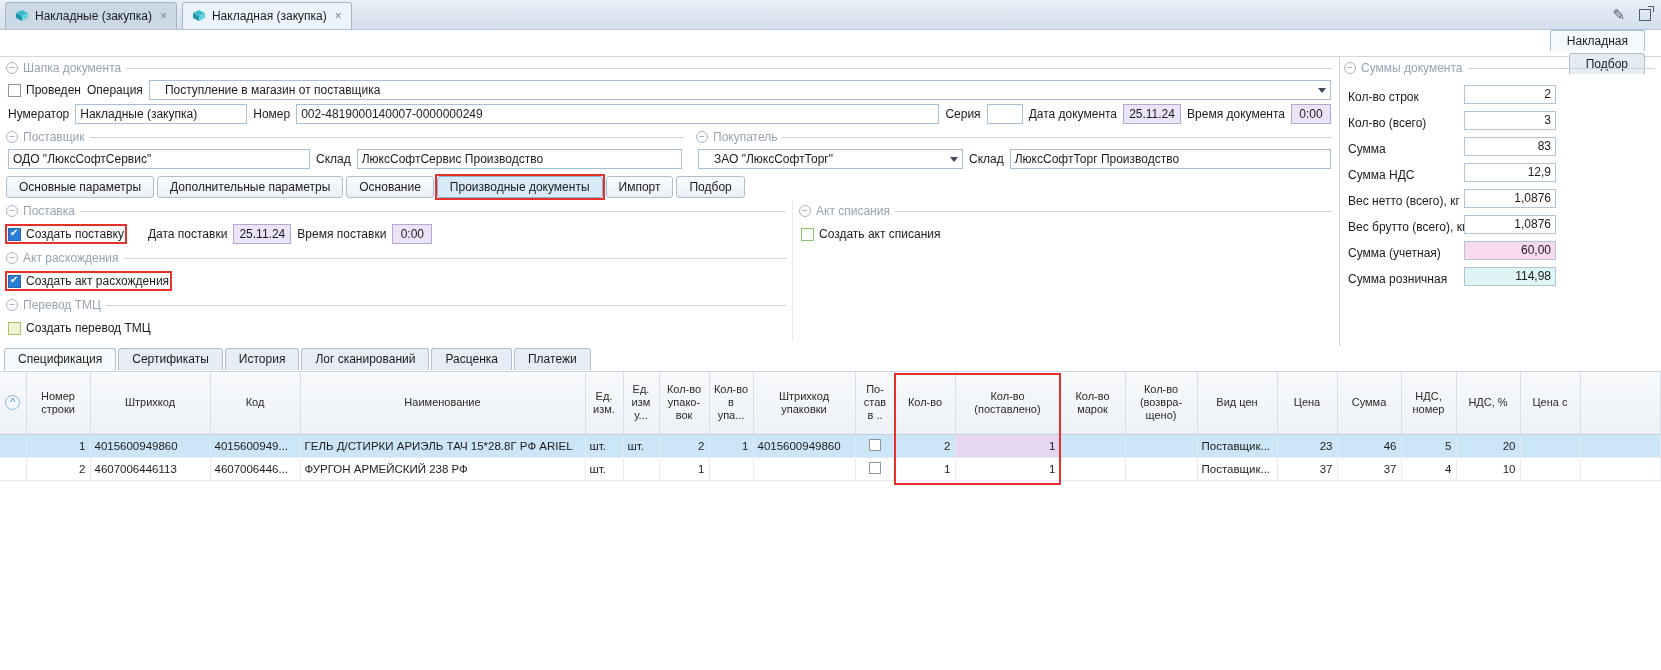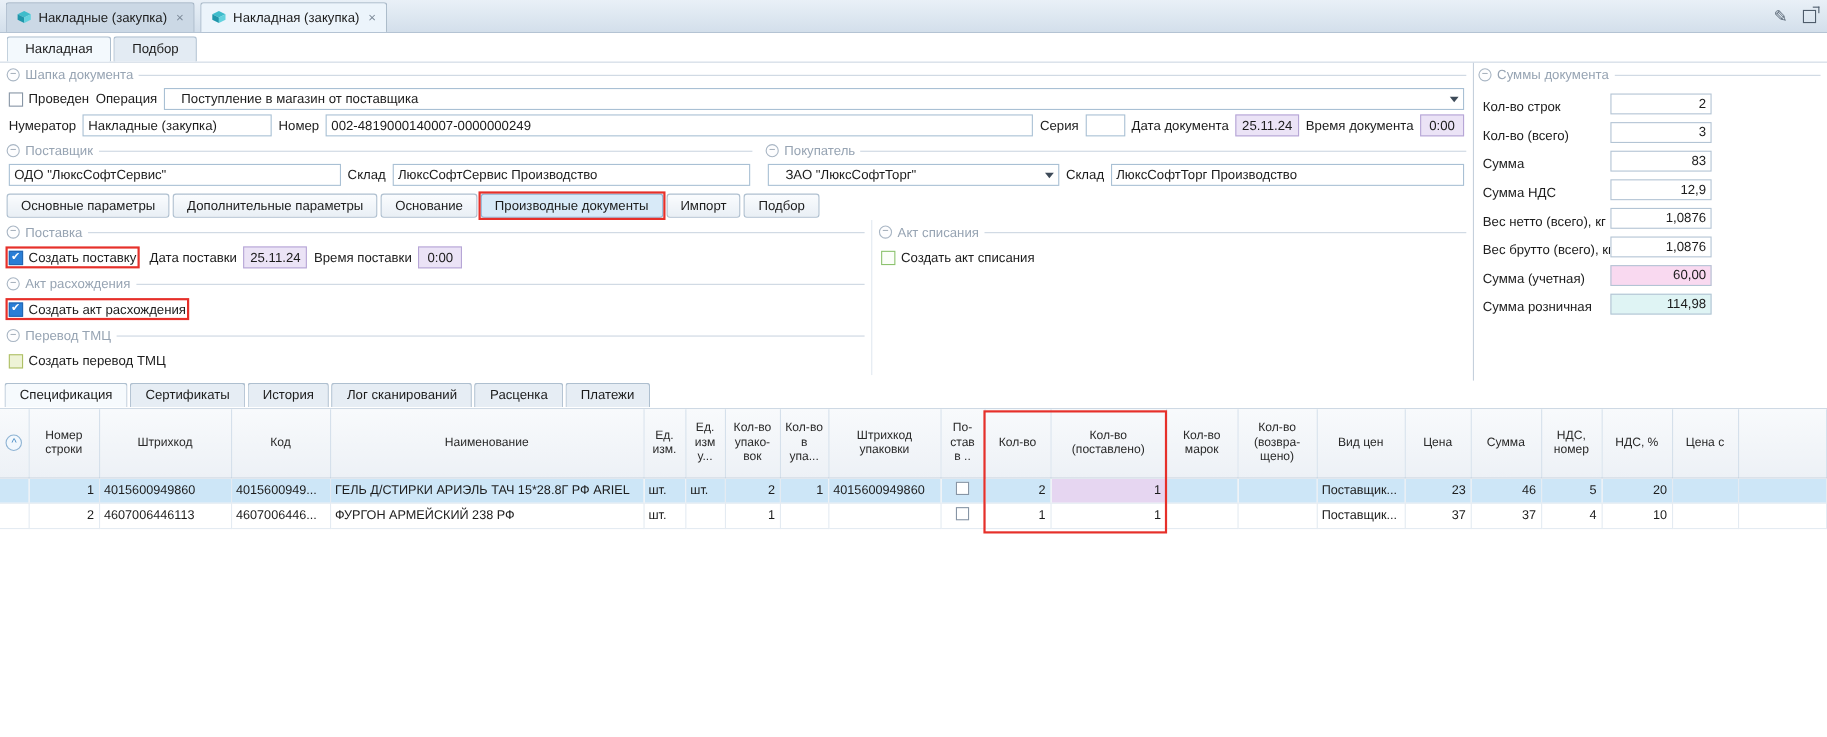--- a/index.html
+++ b/index.html
@@ -10,21 +10,21 @@
   .win-tabbar { height:30px; background:linear-gradient(#e9f0f7,#d3dfeb); border-bottom:1px solid #b4c3d3; display:flex; align-items:flex-end; position:relative; }
   .win-tab { height:27px; display:flex; align-items:center; gap:6px; padding:0 9px; margin-left:5px; background:#cbd8e5; border:1px solid #a6b6c6; border-bottom:none; border-radius:3px 3px 0 0; white-space:nowrap; }
   .win-tab.active { background:#ecf4fb; }
   .win-close { color:#7b8897; font-size:12px; margin-left:2px; cursor:default; }
   .topright { position:absolute; right:10px; top:6px; display:flex; gap:14px; align-items:center; }
   .pencil { font-size:15px; color:#4e5c6b; }
   .maxico { width:12px; height:12px; border:1.5px solid #4e5c6b; position:relative; }
   .maxico::after { content:""; position:absolute; right:-4px; top:-4px; width:5px; height:5px; border-top:1.5px solid #4e5c6b; border-right:1.5px solid #4e5c6b; }
 
   
-  .doc-tabs { height:27px; display:flex; align-items:flex-end; gap:2px; padding:0 16px 0 6px; background:#fff; border-bottom:1px solid #cdd8e3; }
+  .doc-tabs { height:27px; display:flex; align-items:flex-end; gap:2px; padding:0 16px 0 6px; background:#fff; border-bottom:1px solid #cdd8e3;flex-direction:column; }
   .doc-tab { height:23px; padding:3px 16px; border:1px solid #aebfcf; border-bottom:none; border-radius:3px 3px 0 0; background:#e3ebf3; }
   .doc-tab.active { background:#f3f9fd; }
 
   
   .group-head { display:flex; align-items:center; gap:5px; height:16px; color:#97a4b3; margin:3px 6px 2px 6px; }
   .collapse { width:12px; height:12px; min-width:12px; border:1px solid #a9b6c4; border-radius:50%; font-size:10px; line-height:9px; text-align:center; color:#8d9aa9; background:#fdfdfe; }
   .gline { flex:1; height:1px; background:#ccd6e1; margin-top:1px; }
 
   .row { display:flex; align-items:center; gap:6px; padding:0 8px; height:24px; }
   .lbl { white-space:nowrap; color:#1c1c1c; }
@@ -195,21 +195,21 @@
         <div class="group-head">
           <span class="collapse">−</span>
           <span>Поставка</span>
           <span class="gline"></span>
         </div>
         <div class="row" style="height:26px">
           <span class="cbl annot">
             <span class="cb checked"></span>
             <span class="lbl">Создать поставку</span>
           </span>
-          <span class="lbl" style="margin-left:6px">Дата поставки</span>
+          <span class="lbl" style="margin-left:18px">Дата поставки</span>
           <div class="fld date" style="width:58px">25.11.24</div>
           <span class="lbl">Время поставки</span>
           <div class="fld date" style="width:40px">0:00</div>
         </div>
 
         <div class="group-head">
           <span class="collapse">−</span>
           <span>Акт расхождения</span>
           <span class="gline"></span>
         </div>

